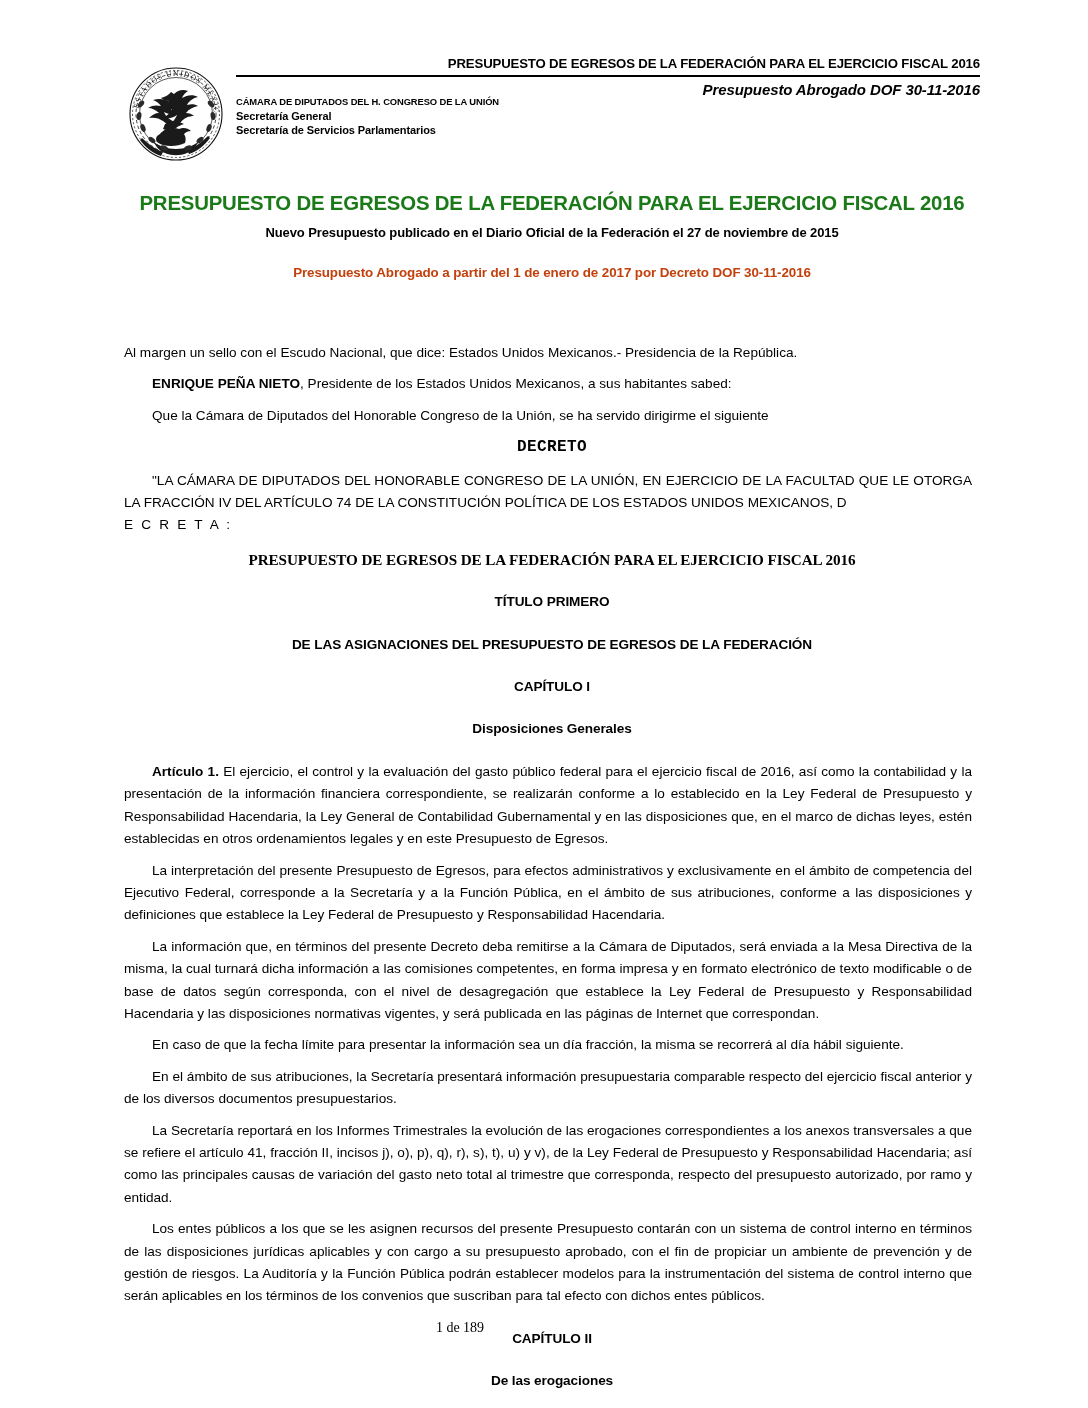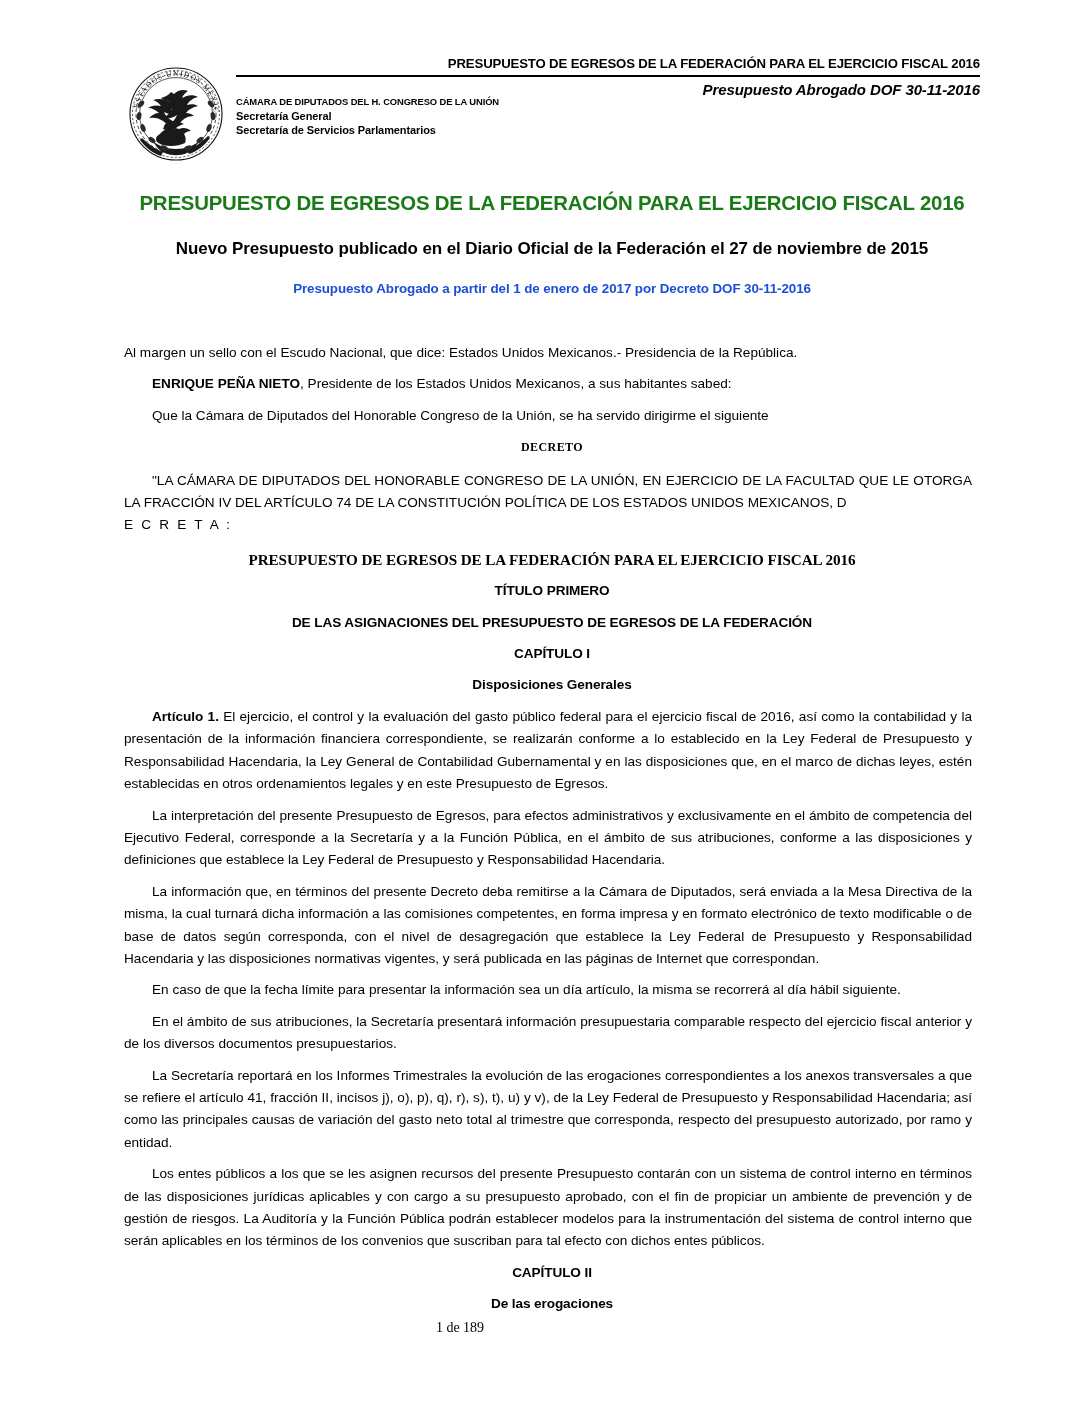--- a/index.html
+++ b/index.html
@@ -105,22 +105,22 @@
     text-align: center;
   }
   .main-title {
     font-size: 20.4px;
     font-weight: bold;
     letter-spacing: -0.2px;
     line-height: 26px;
     white-space: nowrap;
   }
   .sub-title {
-    margin-top: 24px;
-    font-size: 17px;
+    margin-top: 8px;
+    font-size: 13px;
     font-weight: bold;
     letter-spacing: -0.1px;
     line-height: 18px;
   }
   .abrogado-title {
     margin-top: 22px;
     font-size: 13.4px;
     font-weight: bold;
     letter-spacing: -0.1px;
     line-height: 18px;
@@ -142,37 +142,37 @@
   }
   p.para.indent { text-indent: 28px; }
   p.para.noindent { text-indent: 0; }
 
   .center-line {
     margin: 0;
     text-align: center;
     line-height: 22.4px;
   }
   .decreto-word {
-    font-family: Liberation Serif, serif;
-    font-weight: bold;
-    font-size: 12px;
+    font-family: Liberation Mono, monospace;
+    font-weight: bold;
+    font-size: 16px;
     letter-spacing: 0.4px;
     margin: 9px 0 11px 0;
   }
   .decree-doc-title {
     font-family: "Liberation Serif", serif;
     font-weight: bold;
     font-size: 15.2px;
     margin: 12px 0 9px 0;
     letter-spacing: -0.1px;
   }
   .heading-sans {
     font-weight: bold;
     font-size: 13.6px;
-    margin: 9px 0;
+    margin: 20px 0;
     letter-spacing: -0.1px;
   }
   .bold { font-weight: bold; }
   .spaced { letter-spacing: 2.2px; }
 
   
   .footer {
     position: absolute;
     left: 0;
     top: 1320px;
@@ -242,21 +242,21 @@
           <div class="hl-3">Secretaría de Servicios Parlamentarios</div>
         </div>
         <div class="header-abrogado">Presupuesto Abrogado DOF 30-11-2016</div>
       </div>
     </div>
   </div>
 
   <div class="title-block">
     <div class="main-title" id="main-title" style="color: rgb(26, 122, 24);">PRESUPUESTO DE EGRESOS DE LA FEDERACIÓN PARA EL EJERCICIO FISCAL 2016</div>
     <div class="sub-title" id="sub-title" style="color: rgb(0, 0, 0);">Nuevo Presupuesto publicado en el Diario Oficial de la Federación el 27 de noviembre de 2015</div>
-    <div class="abrogado-title" id="abrogado-title" style="color: #1d4ed8;">Presupuesto Abrogado a partir del 1 de enero de 2017 por Decreto DOF 30-11-2016</div>
+    <div class="abrogado-title" id="abrogado-title" style="color: #c2410c;">Presupuesto Abrogado a partir del 1 de enero de 2017 por Decreto DOF 30-11-2016</div>
   </div>
 
   <div class="body-text">
 
     <p class="para noindent">Al margen un sello con el Escudo Nacional, que dice: Estados Unidos Mexicanos.- Presidencia de la República.</p>
 
     <p class="para indent"><span class="bold">ENRIQUE PEÑA NIETO</span><span>, Presidente de los Estados Unidos Mexicanos, a sus habitantes sabed:</span></p>
 
     <p class="para indent">Que la Cámara de Diputados del Honorable Congreso de la Unión, se ha servido dirigirme el siguiente</p>
 
@@ -273,21 +273,21 @@
     <p class="center-line heading-sans">CAPÍTULO I</p>
 
     <p class="center-line heading-sans">Disposiciones Generales</p>
 
     <p class="para indent"><span class="bold">Artículo 1.</span><span> El ejercicio, el control y la evaluación del gasto público federal para el ejercicio fiscal de 2016, así como la contabilidad y la presentación de la información financiera correspondiente, se realizarán conforme a lo establecido en la Ley Federal de Presupuesto y Responsabilidad Hacendaria, la Ley General de Contabilidad Gubernamental y en las disposiciones que, en el marco de dichas leyes, estén establecidas en otros ordenamientos legales y en este Presupuesto de Egresos.</span></p>
 
     <p class="para indent">La interpretación del presente Presupuesto de Egresos, para efectos administrativos y exclusivamente en el ámbito de competencia del Ejecutivo Federal, corresponde a la Secretaría y a la Función Pública, en el ámbito de sus atribuciones, conforme a las disposiciones y definiciones que establece la Ley Federal de Presupuesto y Responsabilidad Hacendaria.</p>
 
     <p class="para indent">La información que, en términos del presente Decreto deba remitirse a la Cámara de Diputados, será enviada a la Mesa Directiva de la misma, la cual turnará dicha información a las comisiones competentes, en forma impresa y en formato electrónico de texto modificable o de base de datos según corresponda, con el nivel de desagregación que establece la Ley Federal de Presupuesto y Responsabilidad Hacendaria y las disposiciones normativas vigentes, y será publicada en las páginas de Internet que correspondan.</p>
 
-    <p class="para indent">En caso de que la fecha límite para presentar la información sea un día artículo, la misma se recorrerá al día hábil siguiente.</p>
+    <p class="para indent">En caso de que la fecha límite para presentar la información sea un día fracción, la misma se recorrerá al día hábil siguiente.</p>
 
     <p class="para indent">En el ámbito de sus atribuciones, la Secretaría presentará información presupuestaria comparable respecto del ejercicio fiscal anterior y de los diversos documentos presupuestarios.</p>
 
     <p class="para indent">La Secretaría reportará en los Informes Trimestrales la evolución de las erogaciones correspondientes a los anexos transversales a que se refiere el artículo 41, fracción II, incisos j), o), p), q), r), s), t), u) y v), de la Ley Federal de Presupuesto y Responsabilidad Hacendaria; así como las principales causas de variación del gasto neto total al trimestre que corresponda, respecto del presupuesto autorizado, por ramo y entidad.</p>
 
     <p class="para indent">Los entes públicos a los que se les asignen recursos del presente Presupuesto contarán con un sistema de control interno en términos de las disposiciones jurídicas aplicables y con cargo a su presupuesto aprobado, con el fin de propiciar un ambiente de prevención y de gestión de riesgos. La Auditoría y la Función Pública podrán establecer modelos para la instrumentación del sistema de control interno que serán aplicables en los términos de los convenios que suscriban para tal efecto con dichos entes públicos.</p>
 
     <p class="center-line heading-sans">CAPÍTULO II</p>
 
     <p class="center-line heading-sans">De las erogaciones</p>

